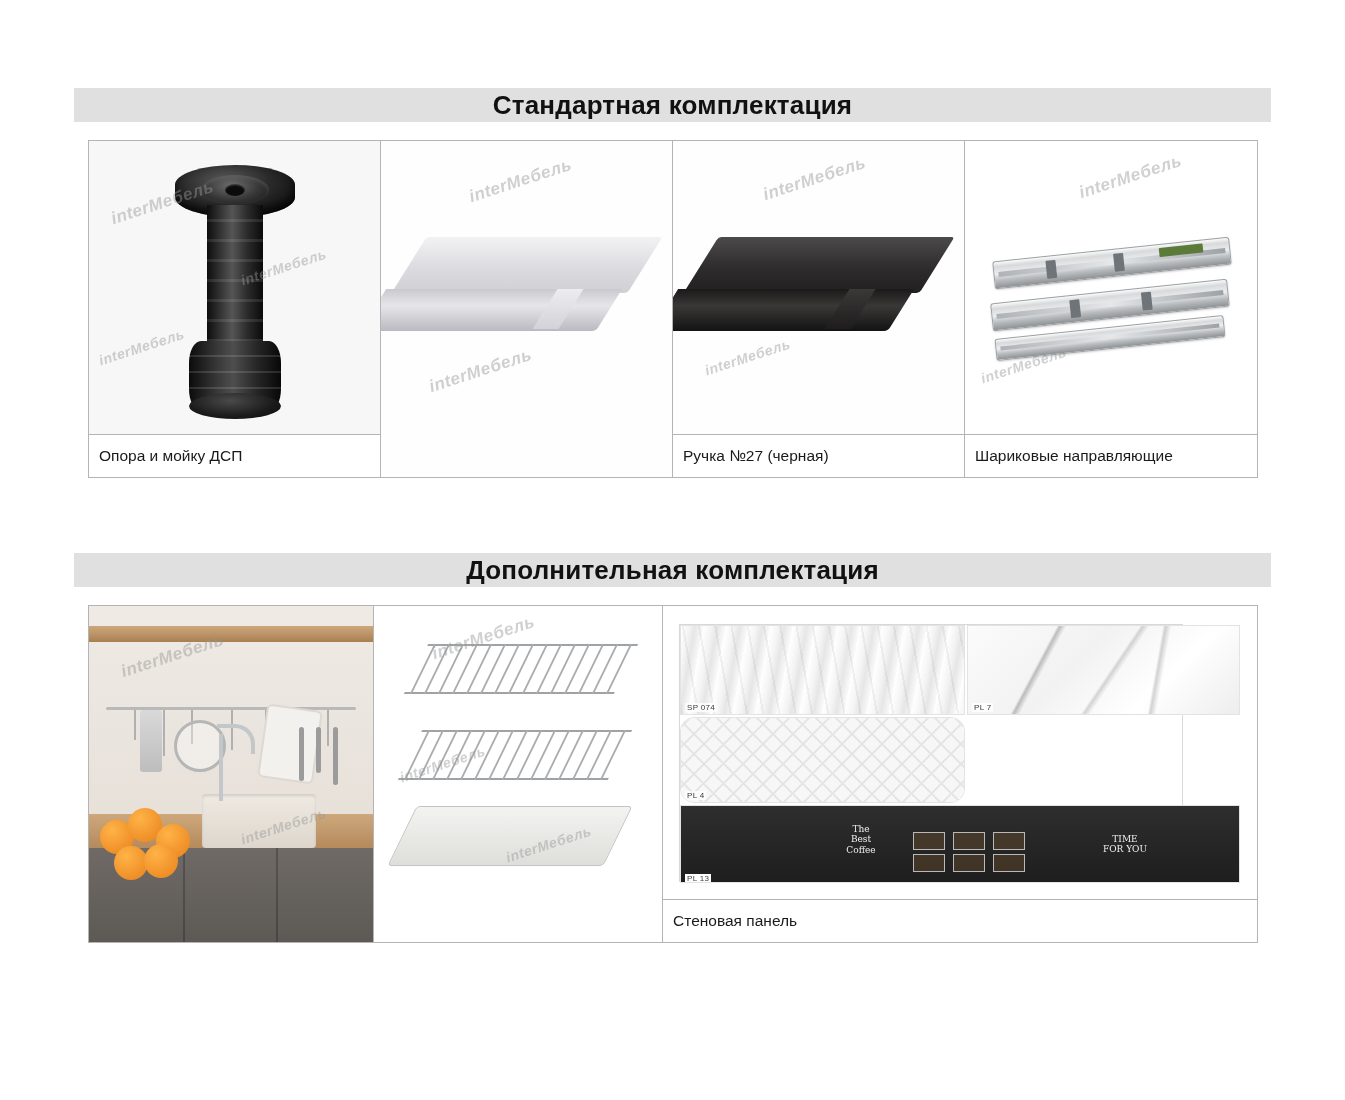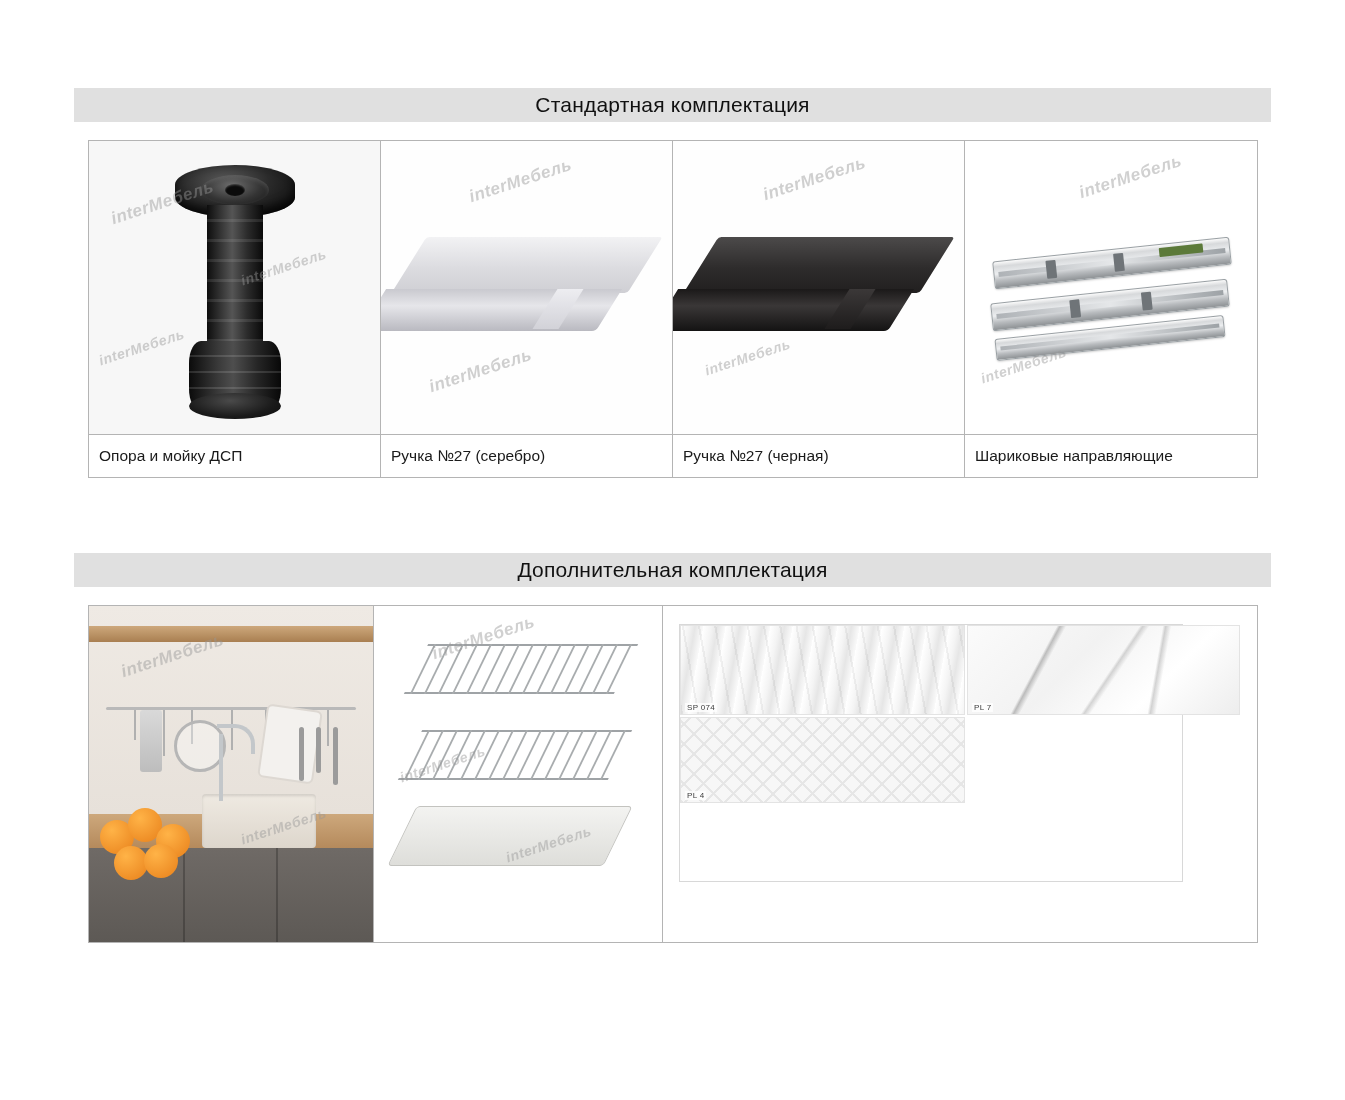--- a/index.html
+++ b/index.html
@@ -28,22 +28,22 @@
     position: absolute;
     left: 74px;
     width: 1197px;
     height: 34px;
     background: #e0e0e0;
     display: flex;
     align-items: center;
     justify-content: center;
   }
   .section-banner .title {
-    font-size: 21px;
-    font-weight: normal;
+    font-size: 26px;
+    font-weight: bold;
     color: #111;
     letter-spacing: 0.2px;
   }
 
   #banner-standard { top: 88px; }
   #banner-extra    { top: 553px; }
 
   
   .grid {
     position: absolute;
@@ -486,21 +486,20 @@
         <div class="handle-wrap">
           <div class="handle silver">
             <div class="top"></div>
             <div class="front"></div>
             <div class="lip"></div>
           </div>
           <span class="wm" style="left:86px; top:30px;">interМебель</span>
           <span class="wm" style="left:46px; top:220px;">interМебель</span>
         </div>
       </div>
-      <div class="caption">Ручка №27 (серебро)</div>
     </div>
 
     <div class="cell">
       <div class="media">
         <div class="handle-wrap">
           <div class="handle black">
             <div class="top"></div>
             <div class="front"></div>
             <div class="lip"></div>
           </div>
@@ -632,24 +631,45 @@
           <div class="panel" style="left:0; top:0; width:285px; height:90px;">
             <div class="tex-wave"></div>
             <span class="pcode">SP 074</span>
           </div>
 
           <div class="panel" style="left:287px; top:0; width:273px; height:90px;">
             <div class="tex-marble"></div>
             <span class="pcode">PL 7</span>
           </div>
 
-          <div class="panel" style="left:0; top:92px; width:285px; height:86px;">
+          <div class="panel" style="left:0; top:92px; width:285px; height:86px;border-radius:14px;">
             <div class="tex-herring"></div>
             <span class="pcode">PL 4</span>
           </div>
 
 
+          <div class="panel dark" style="left:0; top:180px; width:560px; height:78px;">
+            <div class="tex-chalk">
+              <div class="chalk-text" style="left:150px; top:18px; width:60px;">
+                <span>The</span><br>
+                <span>Best</span><br>
+                <span>Coffee</span>
+              </div>
+              <div class="chalk-box" style="left:232px; top:26px;"></div>
+              <div class="chalk-box" style="left:272px; top:26px;"></div>
+              <div class="chalk-box" style="left:312px; top:26px;"></div>
+              <div class="chalk-box" style="left:232px; top:48px;"></div>
+              <div class="chalk-box" style="left:272px; top:48px;"></div>
+              <div class="chalk-box" style="left:312px; top:48px;"></div>
+              <div class="chalk-text" style="left:404px; top:28px; width:80px;">
+                <span>TIME</span><br>
+                <span>FOR YOU</span>
+              </div>
+            </div>
+            <span class="pcode">PL 13</span>
+          </div>
         </div>
       </div>
+      <div class="caption">Стеновая панель</div>
     </div>
   </div>
 
 </div>
 
 </body></html>

